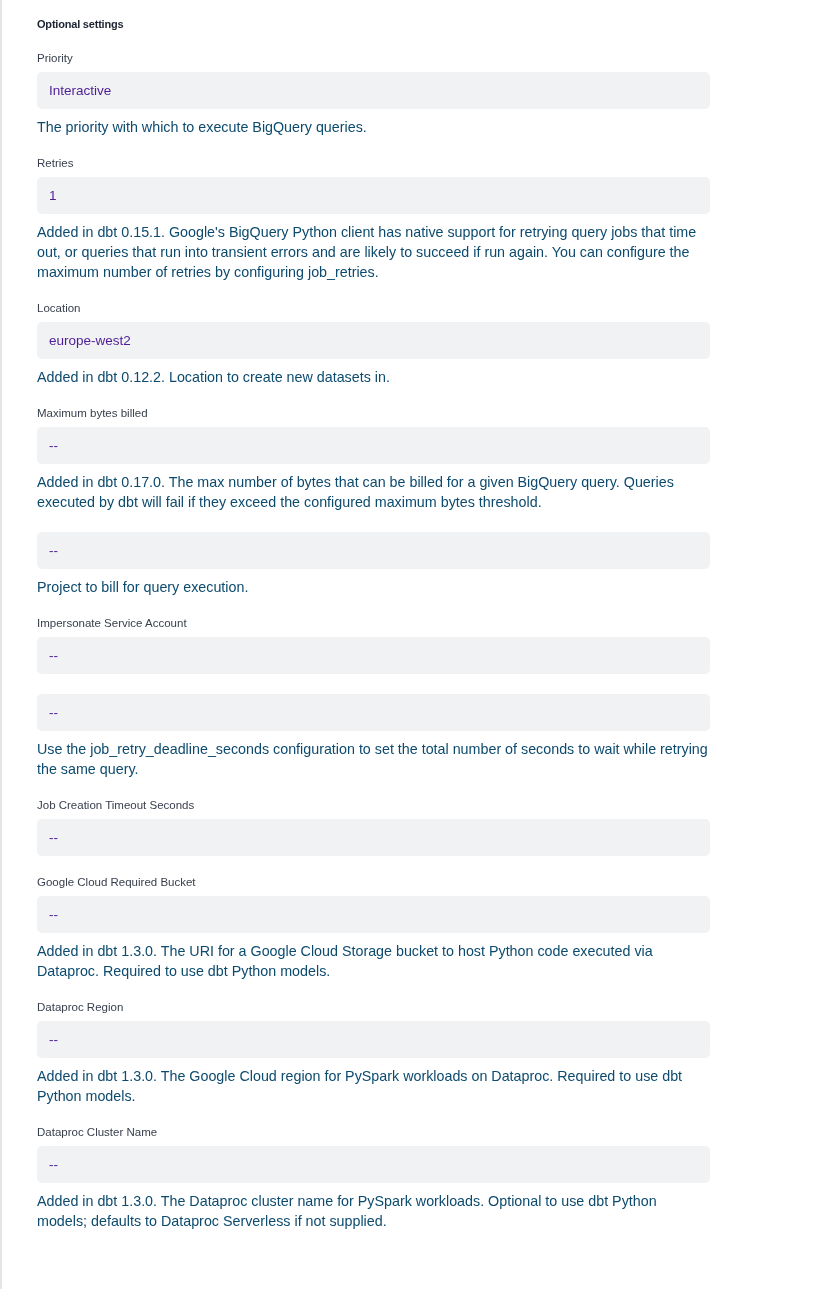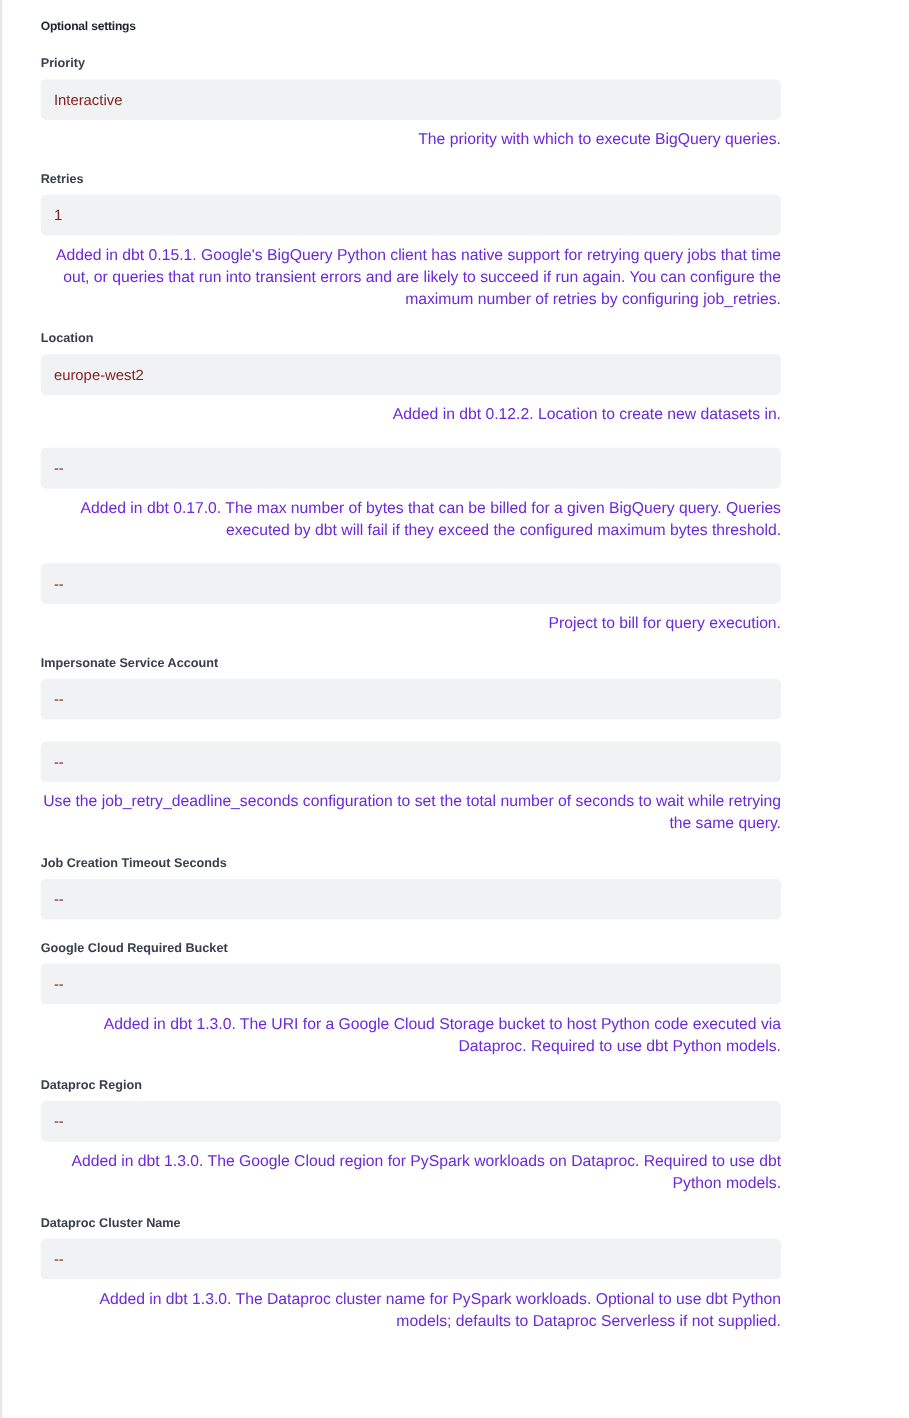--- a/index.html
+++ b/index.html
@@ -23,46 +23,45 @@
     font-weight: 700;
     letter-spacing: -0.2px;
     color: #1c2330;
   }
   .field {
     margin-bottom: 20px;
   }
   .field-label {
     display: block;
     font-size: 11.5px;
-    font-weight: 700;
+    font-weight: 400;
     color: #39404d;
     margin-bottom: 8px;
   }
   .field-input {
     box-sizing: border-box;
     height: 37px;
     width: 100%;
     background: #f1f2f4;
     border: none;
     border-radius: 5px;
     display: flex;
     align-items: center;
     padding: 0 12px;
   }
   .field-value {
     font-size: 13.5px;
-    color: #7f1d1d;
+    color: #4c1d95;
     white-space: nowrap;
   }
   .field-help {
     margin: 8px 0 0 0;
     font-size: 14.3px;
     line-height: 20px;
-    color: #6d28d9;
-    text-align: right;
+    color: #0c4a6e;
   }
   .field-help:empty { display: none; }
 </style>
 </head>
 <body>
 
 <div class="page">
   <h2 class="page-title">Optional settings</h2>
 
   <div id="fields-container">
@@ -84,20 +83,21 @@
 
   <div class="field">
     <label class="field-label">Location</label>
     <div class="field-input">
       <span class="field-value">europe-west2</span>
     </div>
     <p class="field-help">Added in dbt 0.12.2. Location to create new datasets in.</p>
   </div>
 
   <div class="field">
+    <label class="field-label">Maximum bytes billed</label>
     <div class="field-input">
       <span class="field-value">--</span>
     </div>
     <p class="field-help">Added in dbt 0.17.0. The max number of bytes that can be billed for a given BigQuery query. Queries executed by dbt will fail if they exceed the configured maximum bytes threshold.</p>
   </div>
 
   <div class="field">
     <div class="field-input">
       <span class="field-value">--</span>
     </div>

